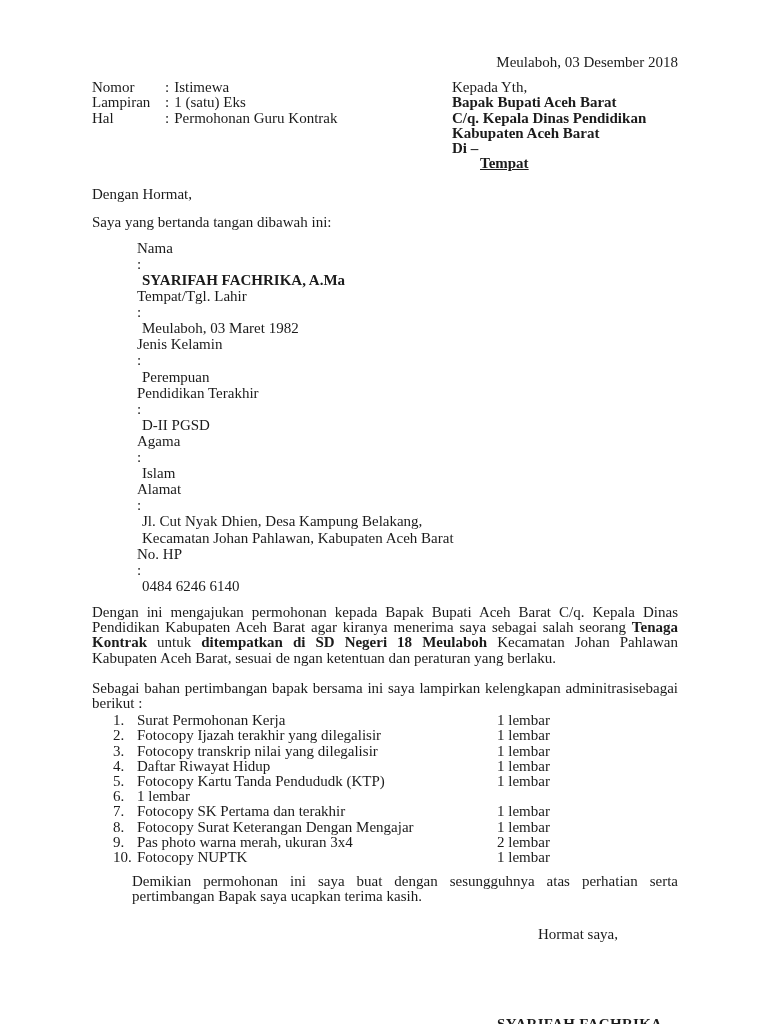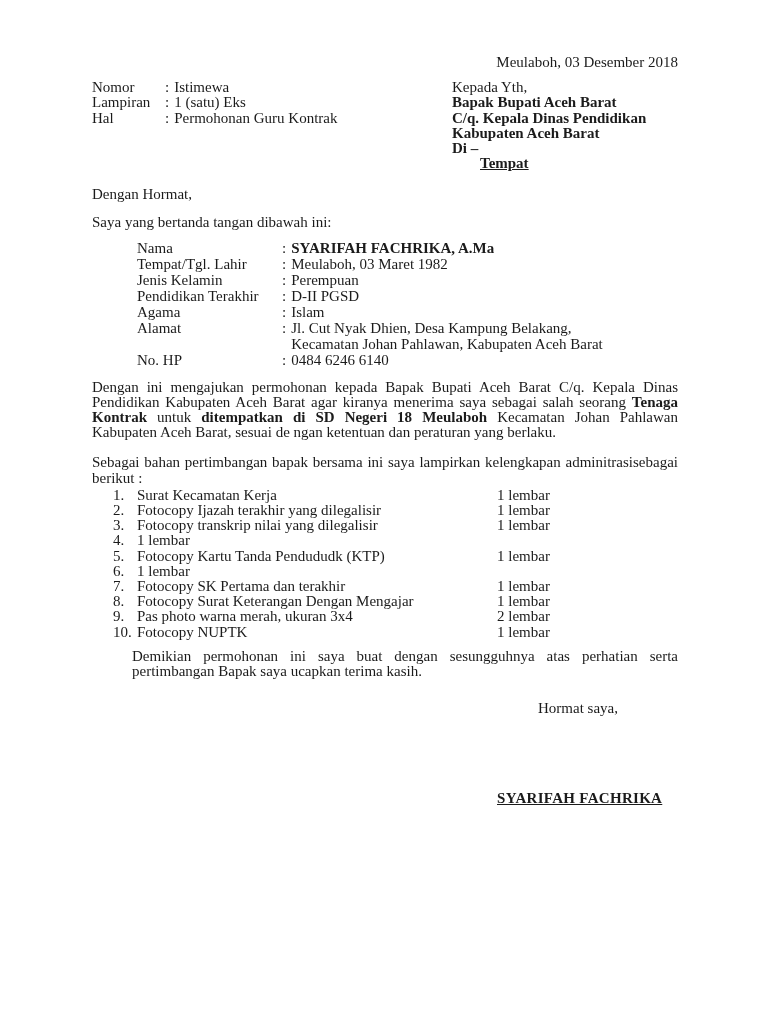--- a/index.html
+++ b/index.html
@@ -44,21 +44,21 @@
     font-weight: bold;
     text-decoration: underline;
   }
   .greeting { margin-top: 16px; }
   .intro-line { margin-top: 12px; }
   .details-table {
     margin-top: 10px;
     margin-left: 45px;
     line-height: 16.1px;
   }
-  .detail-row { display: flex; }
+  .detail-row { display: flex; flex-direction: column; }
   .detail-label { width: 145px; flex: none; }
   .detail-value { padding-left: 5px; }
   .para {
     text-align: justify;
     margin-top: 11px;
   }
   .para-attach-intro { margin-top: 15px; }
   .attachment-list { margin-top: 2px; }
   .attachment-row { display: flex; padding-left: 21px; }
   .attach-no { width: 24px; flex: none; }
@@ -159,35 +159,36 @@
 
   <div class="para">
     <span>Dengan ini mengajukan permohonan kepada Bapak Bupati Aceh Barat C/q. Kepala Dinas Pendidikan Kabupaten Aceh Barat agar kiranya menerima saya sebagai salah seorang </span><span class="bold">Tenaga Kontrak</span><span> untuk </span><span class="bold">ditempatkan di SD Negeri 18 Meulaboh</span><span> Kecamatan Johan Pahlawan Kabupaten Aceh Barat, sesuai de ngan ketentuan dan peraturan yang berlaku.</span>
   </div>
 
   <div class="para para-attach-intro">Sebagai bahan pertimbangan bapak bersama ini saya lampirkan kelengkapan adminitrasisebagai berikut :</div>
 
   <div class="attachment-list">
     <div class="attachment-row">
       <span class="attach-no">1.</span>
-      <span class="attach-name">Surat Kecamatan Kerja</span>
+      <span class="attach-name">Surat Permohonan Kerja</span>
       <span class="attach-qty">1 lembar</span>
     </div>
     <div class="attachment-row">
       <span class="attach-no">2.</span>
       <span class="attach-name">Fotocopy Ijazah terakhir yang dilegalisir</span>
       <span class="attach-qty">1 lembar</span>
     </div>
     <div class="attachment-row">
       <span class="attach-no">3.</span>
       <span class="attach-name">Fotocopy transkrip nilai yang dilegalisir</span>
       <span class="attach-qty">1 lembar</span>
     </div>
     <div class="attachment-row">
       <span class="attach-no">4.</span>
+      <span class="attach-name">Daftar Riwayat Hidup</span>
       <span class="attach-qty">1 lembar</span>
     </div>
     <div class="attachment-row">
       <span class="attach-no">5.</span>
       <span class="attach-name">Fotocopy Kartu Tanda Pendududk (KTP)</span>
       <span class="attach-qty">1 lembar</span>
     </div>
     <div class="attachment-row">
       <span class="attach-no">6.</span>
       <span class="attach-qty">1 lembar</span>

